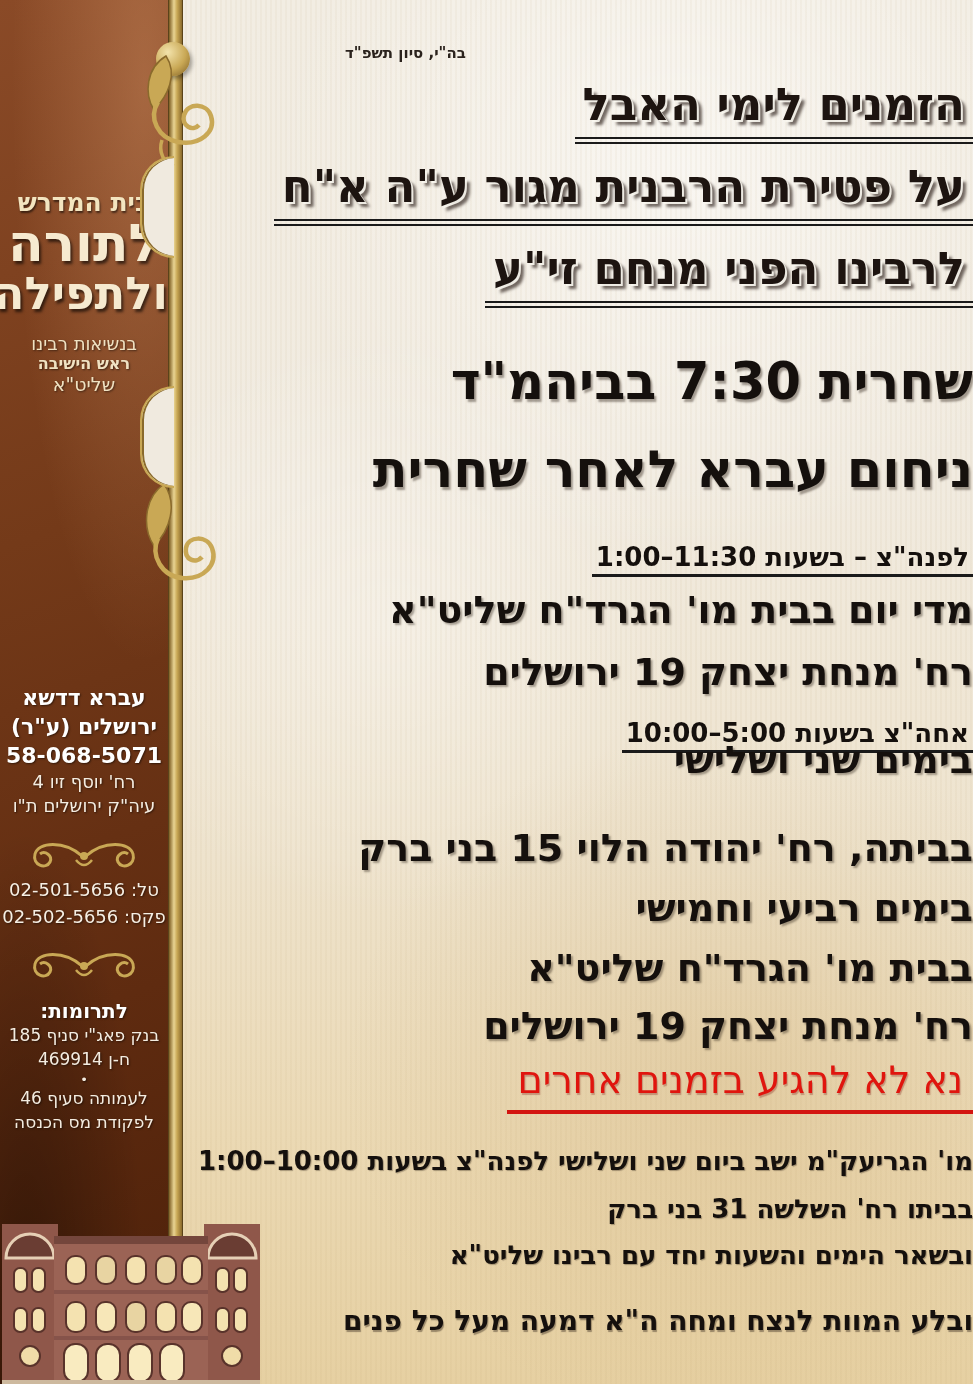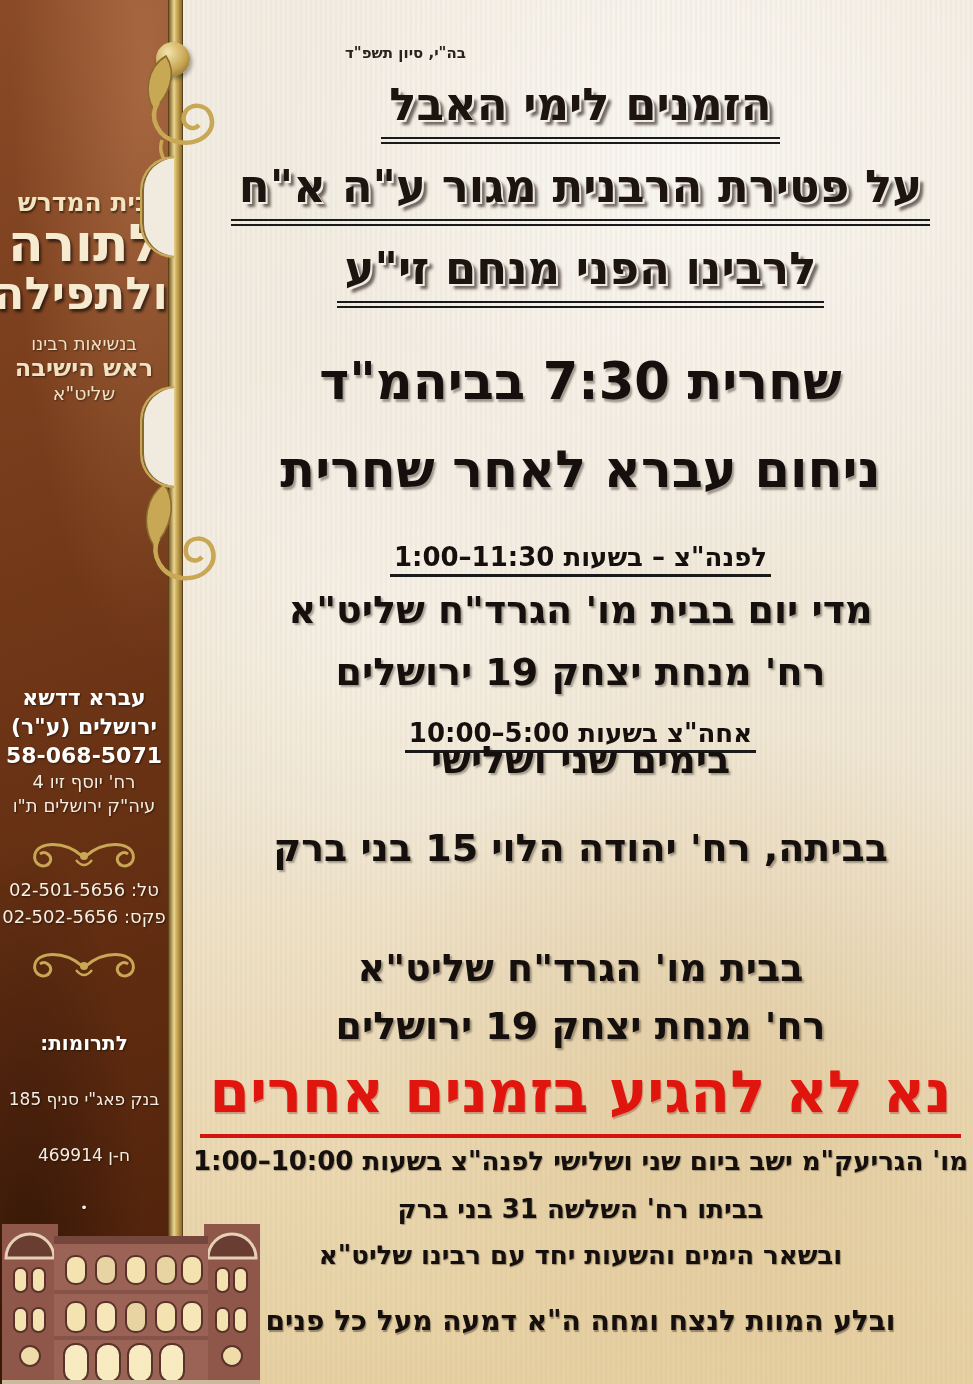--- a/index.html
+++ b/index.html
@@ -35,41 +35,41 @@
   .notch{
     position:absolute;left:140px;width:32px;height:98px;
     background:#f0eadf;border:2px solid #c9a855;border-right:none;
     border-radius:60px 0 0 60px;box-shadow:inset 2px 0 0 #8a6a2c;
   }
   .sb-text{position:absolute;left:0;width:168px;text-align:center;direction:rtl;}
   .org-top{font-size:25px;font-weight:bold;color:#f3e5c0;text-shadow:1px 2px 2px rgba(0,0,0,.55);}
   .org-main1{font-size:52px;font-weight:bold;color:#f6ead0;line-height:1.02;text-shadow:2px 3px 3px rgba(0,0,0,.6);}
   .org-main2{font-size:45px;font-weight:bold;color:#f6ead0;line-height:1.05;text-shadow:2px 3px 3px rgba(0,0,0,.6);}
   .org-sub1{font-size:18px;color:#f0e2c2;margin-top:16px;text-shadow:1px 1px 2px rgba(0,0,0,.5);}
-  .org-sub2{font-size:24px;font-weight:bold;color:#f0e2c2;text-shadow:1px 1px 2px rgba(0,0,0,.5);}
+  .org-sub2{font-size:16px;font-weight:bold;color:#f0e2c2;text-shadow:1px 1px 2px rgba(0,0,0,.5);}
   .org-sub3{font-size:19px;color:#f0e2c2;text-shadow:1px 1px 2px rgba(0,0,0,.5);}
   .addr b{display:block;font-size:22px;color:#ffffff;line-height:1.32;text-shadow:1px 1px 2px rgba(0,0,0,.5);}
   .addr span{display:block;font-size:18px;color:#f4ece0;line-height:1.35;text-shadow:1px 1px 2px rgba(0,0,0,.5);}
   .tel span{display:block;font-size:18px;color:#f6efe4;line-height:1.5;text-shadow:1px 1px 2px rgba(0,0,0,.5);}
   .don .t{display:block;font-size:20px;font-weight:bold;color:#fff;line-height:1.3;text-shadow:1px 1px 2px rgba(0,0,0,.5);}
-  .don span{display:block;font-size:17px;color:#f4ece0;line-height:1.4;text-shadow:1px 1px 2px rgba(0,0,0,.5);margin-top:32px;}
+  .don span{display:block;font-size:17px;color:#f4ece0;line-height:1.4;text-shadow:1px 1px 2px rgba(0,0,0,.5);}
   .don .dot{font-size:13px;color:#f4ece0;line-height:1.2;}
   .building{position:absolute;left:2px;top:1212px;}
   
   .content{position:absolute;left:188px;top:0;width:785px;height:1384px;}
-  .row{position:absolute;left:0;width:100%;text-align:center;direction:rtl;white-space:nowrap;}
+  .row{position:absolute;left:0;width:100%;text-align:right;direction:rtl;white-space:nowrap;}
   .date-note{position:absolute;left:345px;top:44px;font-size:15px;font-weight:bold;color:#2a221c;direction:rtl;}
   .hline{font-size:45px;font-weight:bold;color:#1d1410;
     text-shadow:2px 2px 0 rgba(250,247,240,.9), 5px 5px 3px rgba(25,12,6,.6);}
   .u2{display:inline-block;padding:0 8px 6px;border-bottom:7px double #1a1a1a;}
   .bigline{font-size:51px;font-weight:bold;color:#15100d;text-shadow:2px 3px 2px rgba(40,28,18,.4);}
   .midline{font-size:38px;font-weight:bold;color:#15100d;text-shadow:2px 2px 2px rgba(40,28,18,.38);}
   .sechead{font-size:26px;font-weight:bold;color:#15100d;}
   .u1{display:inline-block;padding:0 4px 2px;border-bottom:3px solid #1a1a1a;}
-  .redline{font-size:58px;font-weight:bold;color:#e0150e;text-shadow:1px 2px 1px rgba(120,10,5,.3);}
+  .redline{font-size:38px;font-weight:normal;color:#e0150e;text-shadow:1px 2px 1px rgba(120,10,5,.3);}
   .ur{display:inline-block;padding:0 10px 8px;border-bottom:4px solid #d31510;}
   .smline{font-size:26px;font-weight:bold;color:#15100d;text-shadow:1px 1px 1px rgba(40,28,18,.35);}
   .closing{font-size:28px;font-weight:bold;color:#15100d;text-shadow:1px 2px 1px rgba(40,28,18,.4);}
 </style>
 </head>
 <body>
 
 <div class="poster">
 
   <aside class="sidebar">
@@ -192,20 +192,21 @@
       <span class="u1">לפנה"צ – בשעות 11:30–1:00</span>
     </div>
     <div class="row midline" style="top:588px">מדי יום בבית מו' הגרד"ח שליט"א</div>
     <div class="row midline" style="top:650px">רח' מנחת יצחק 19 ירושלים</div>
 
     <div class="row sechead" style="top:718px">
       <span class="u1">אחה"צ בשעות 5:00–10:00</span>
     </div>
     <div class="row midline" style="top:738px">בימים שני ושלישי</div>
     <div class="row midline" style="top:826px">בביתה, רח' יהודה הלוי 15 בני ברק</div>
+    <div class="row midline" style="top:886px">בימים רביעי וחמישי</div>
     <div class="row midline" style="top:946px">בבית מו' הגרד"ח שליט"א</div>
     <div class="row midline" style="top:1004px">רח' מנחת יצחק 19 ירושלים</div>
 
     <div class="row redline" style="top:1058px">
       <span class="ur">נא לא להגיע בזמנים אחרים</span>
     </div>
 
     <div class="row smline" style="top:1146px">מו' הגריעק"מ ישב ביום שני ושלישי לפנה"צ בשעות 10:00–1:00</div>
     <div class="row smline" style="top:1194px">בביתו רח' השלשה 31 בני ברק</div>
     <div class="row smline" style="top:1240px">ובשאר הימים והשעות יחד עם רבינו שליט"א</div>

